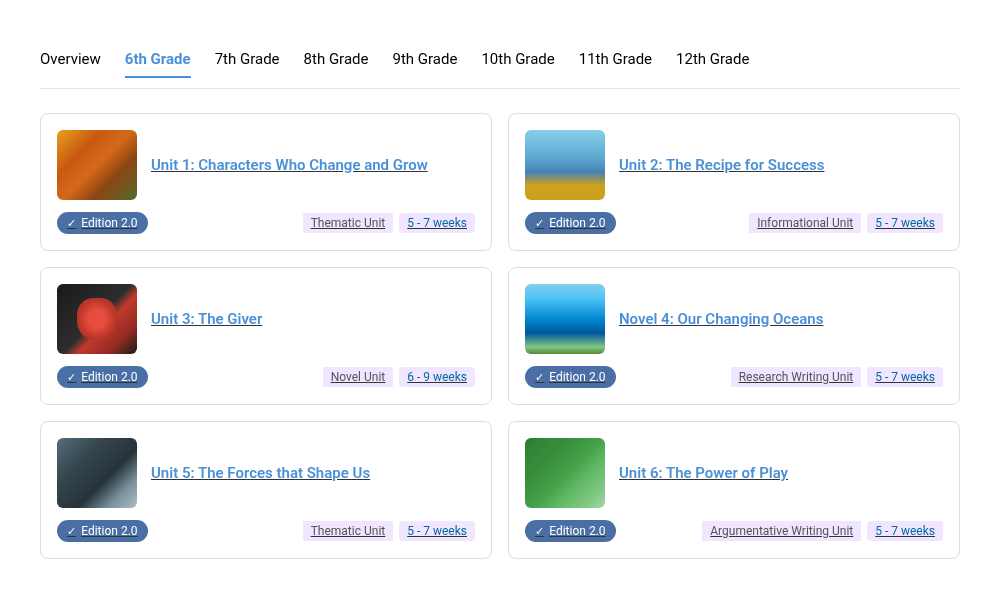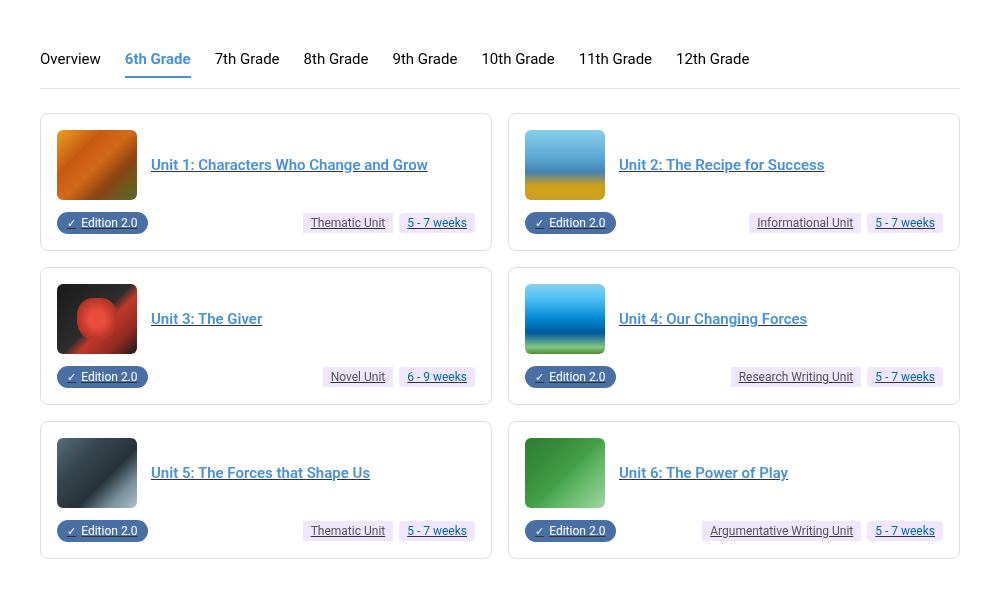--- a/index.html
+++ b/index.html
@@ -213,21 +213,21 @@
           <span class="tag-unit">Novel Unit</span>
           <span class="tag-weeks">6 - 9 weeks</span>
         </div>
       </div>
     </div>
     <div class="card">
       <div class="card-top">
         <div class="card-img">
           <div class="img-unit4"></div>
         </div>
-        <span class="card-title">Unit 4: Our Changing Forces</span>
+        <span class="card-title">Novel 4: Our Changing Oceans</span>
       </div>
       <div class="card-bottom">
         <div class="edition-badge">Edition 2.0</div>
         <div class="tags">
           <span class="tag-unit">Research Writing Unit</span>
           <span class="tag-weeks">5 - 7 weeks</span>
         </div>
       </div>
     </div>
     <div class="card">

